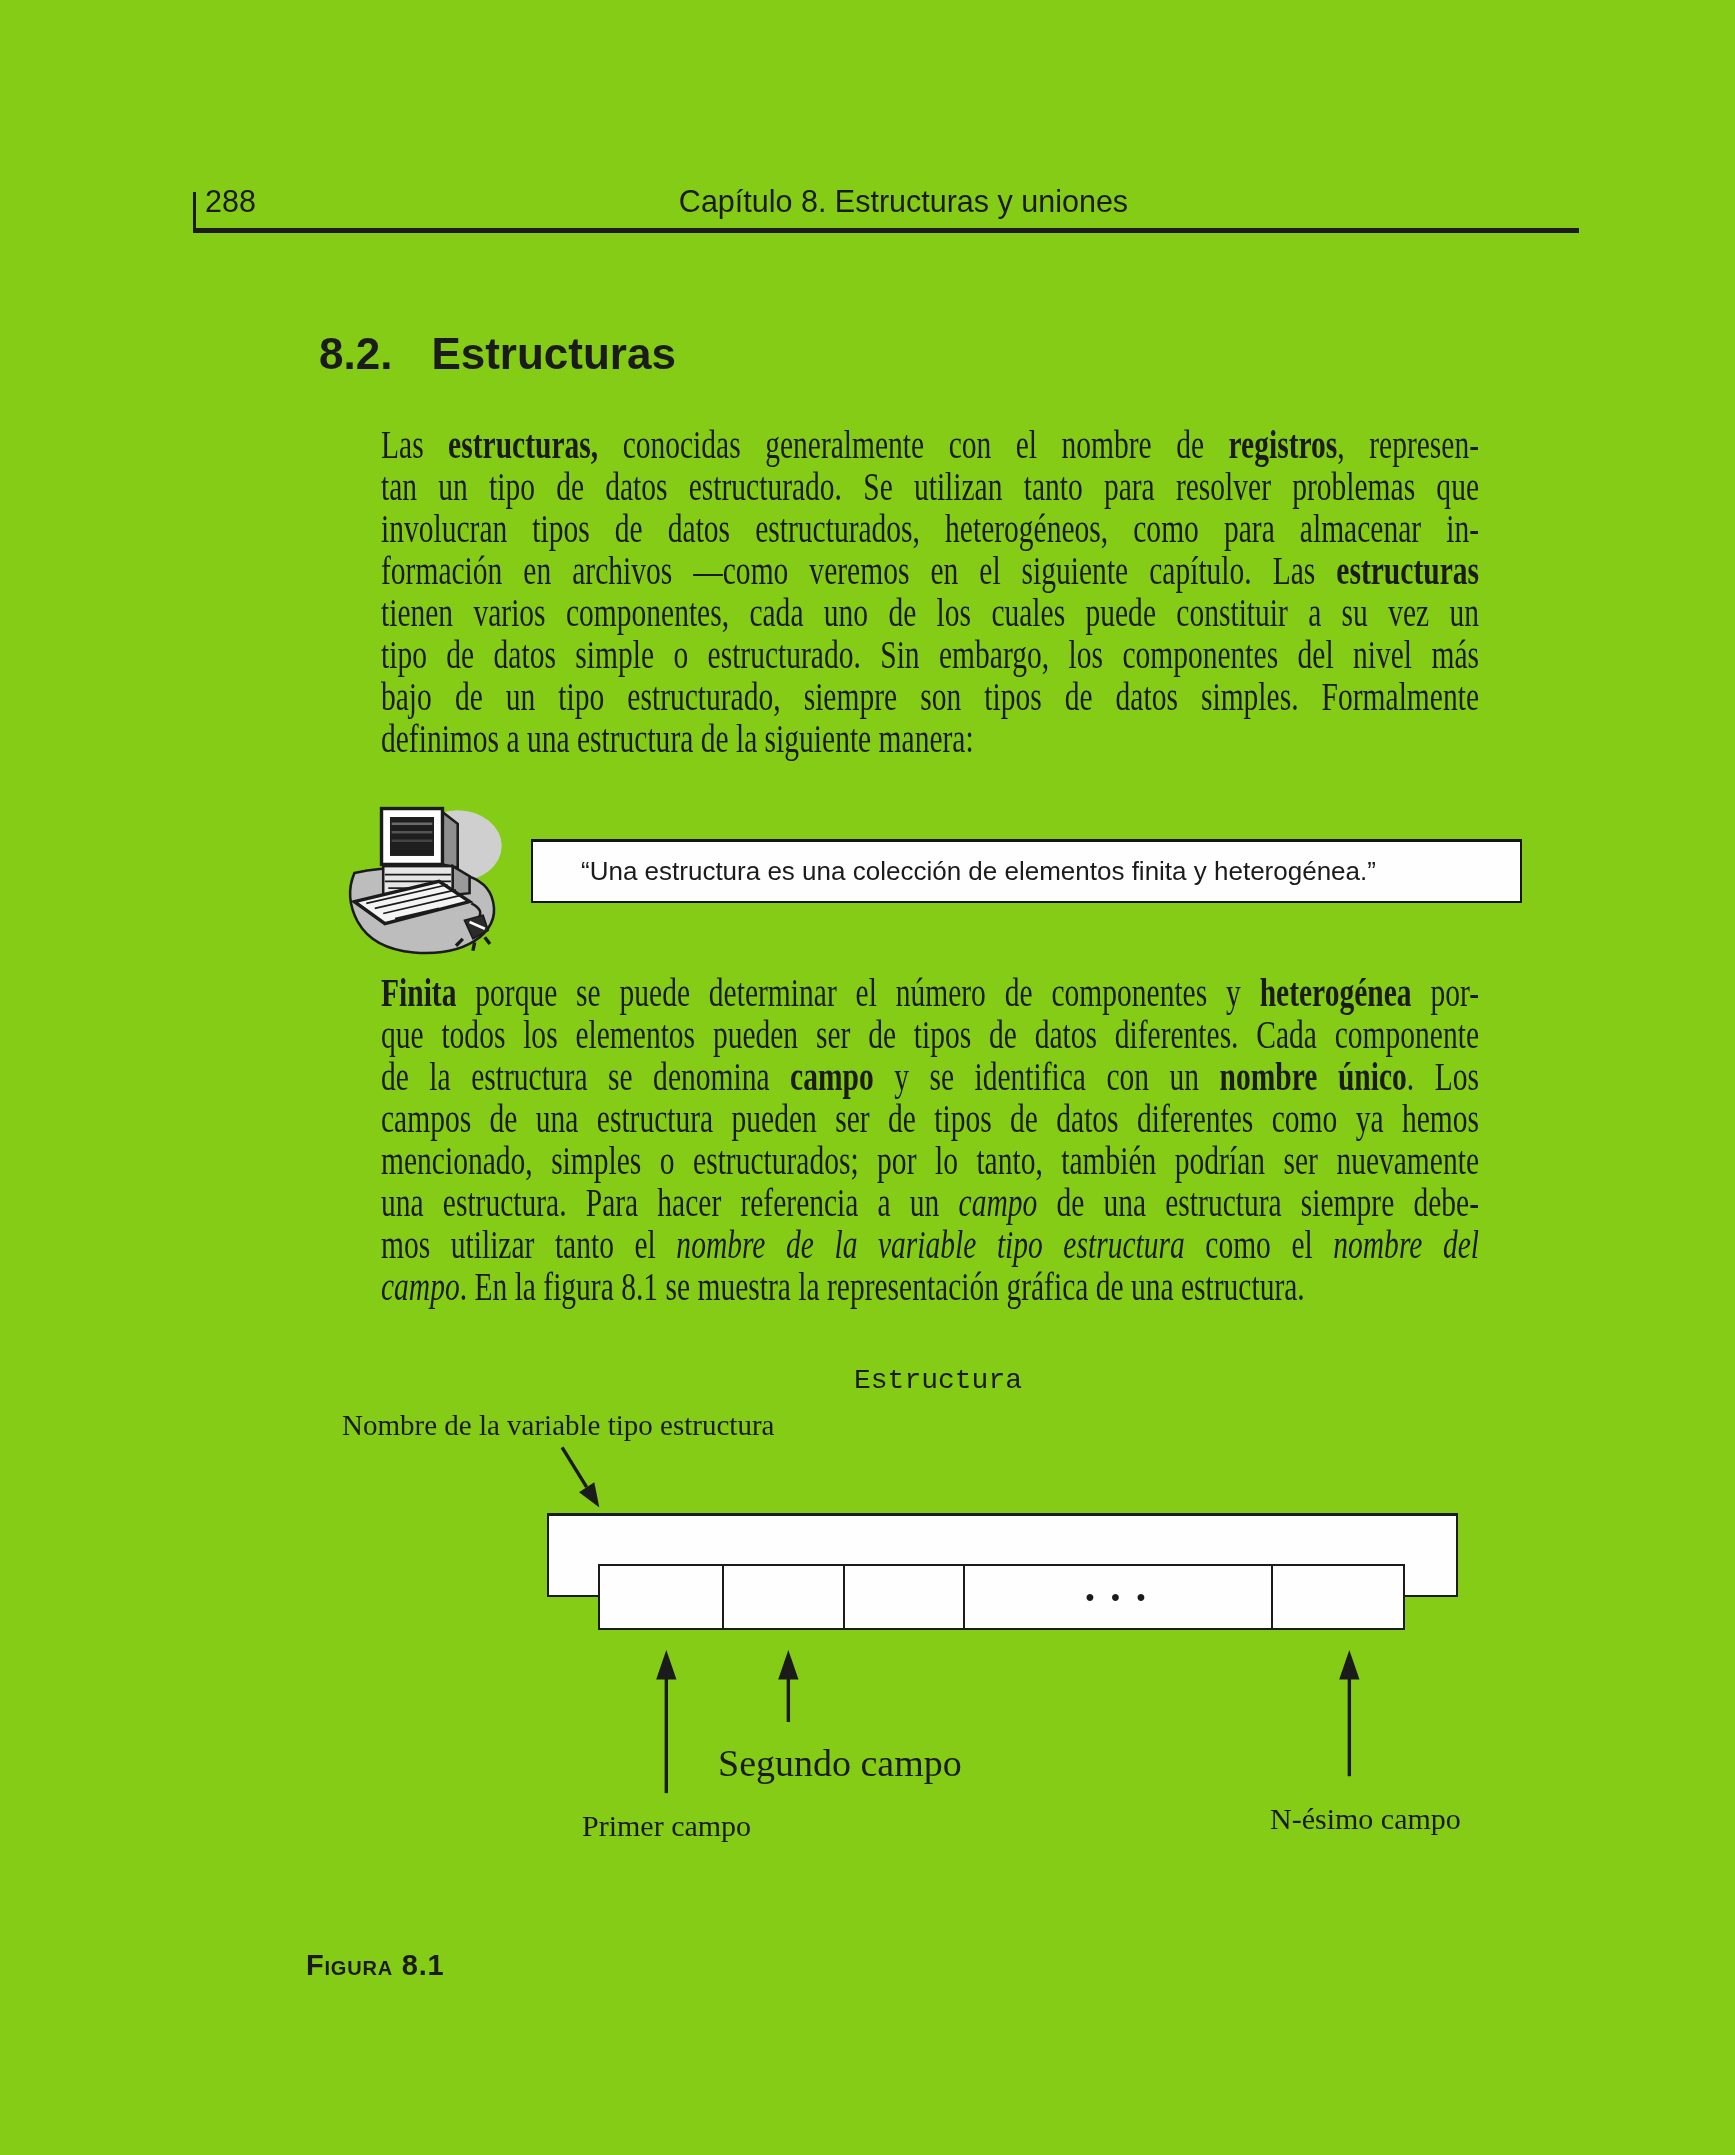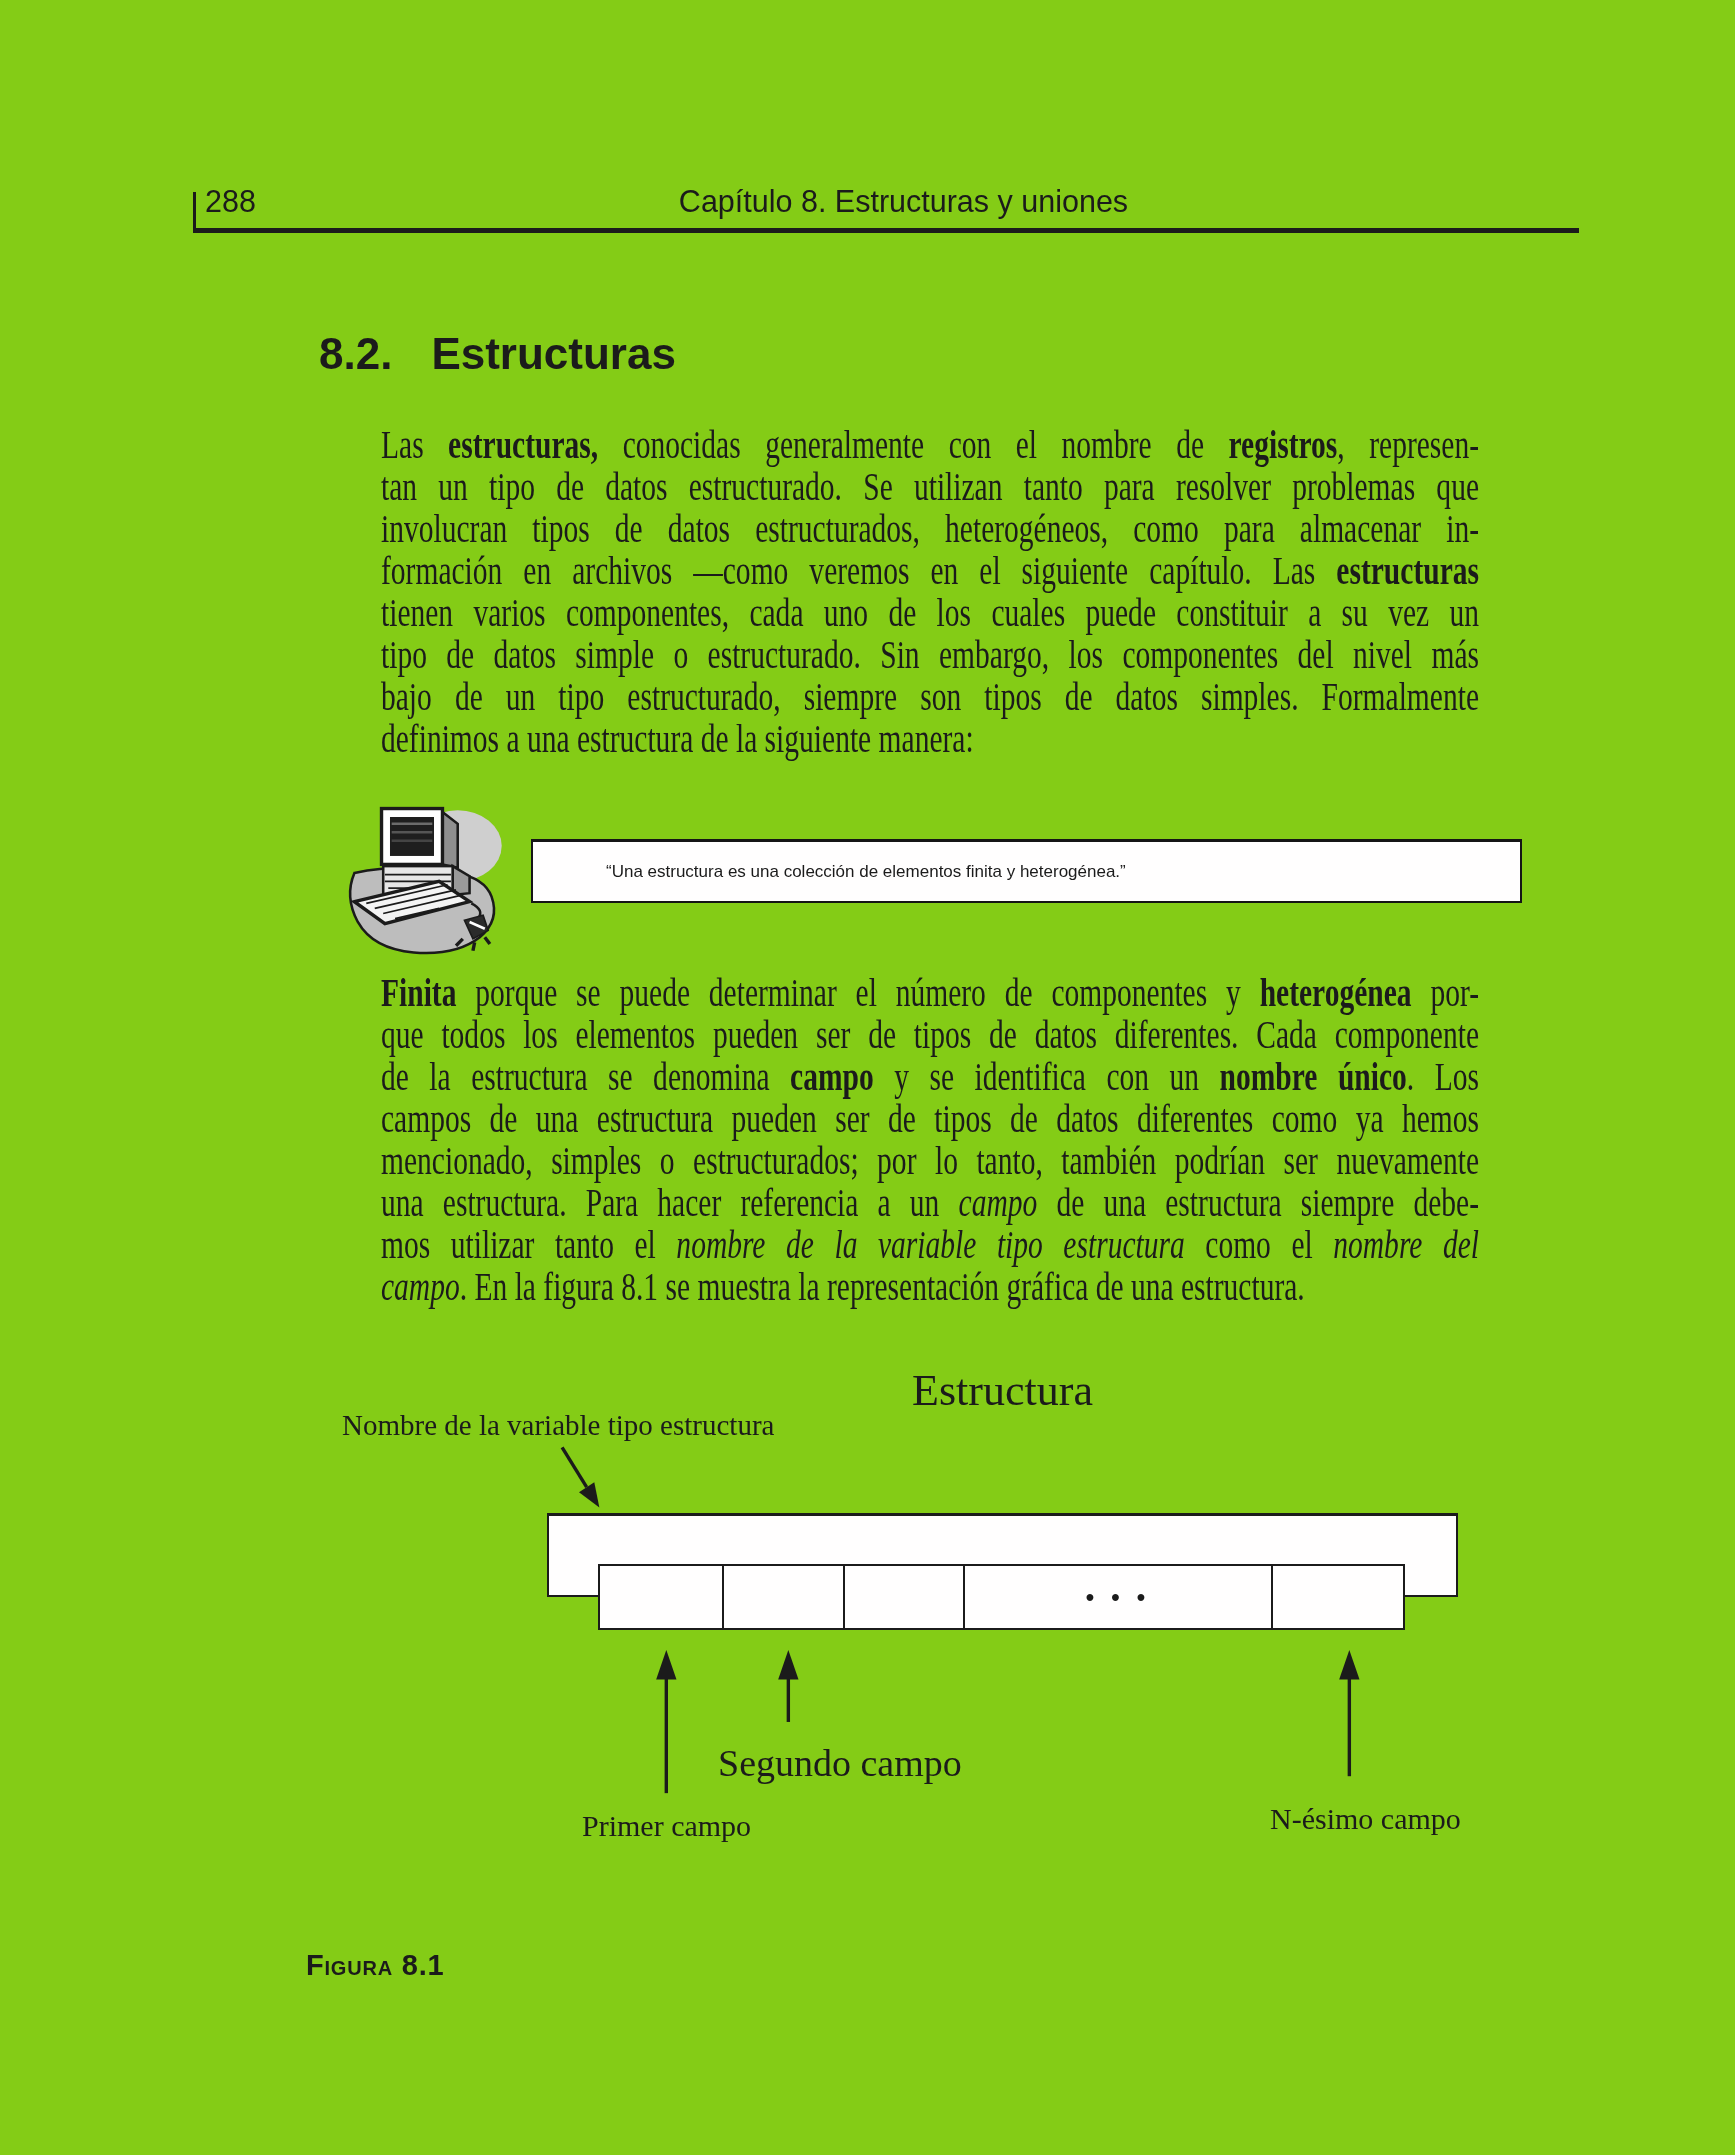--- a/index.html
+++ b/index.html
@@ -24,26 +24,26 @@
   #para1{top:423px;}
   #para2{top:971px;}
   .ln{text-align:justify;text-align-last:justify;white-space:nowrap;}
   .ln.last{text-align-last:left;}
   .b{font-weight:bold;}
   .i{font-style:italic;}
 
   
   .quote-box{position:absolute;left:531px;top:839px;width:991px;height:64px;
              border:2.5px solid #151515;border-top-width:3.4px;box-sizing:border-box;
-             display:flex;align-items:center;padding-left:73px;
-             font-family:"Liberation Sans",sans-serif;font-size:17px;background:#fffefe;}
+             display:flex;align-items:center;padding-left:48px;
+             font-family:"Liberation Sans",sans-serif;font-size:26px;background:#fffefe;}
   .icon-wrap{position:absolute;left:329px;top:795px;width:188px;height:171px;}
 
   
-  .fig-title{position:absolute;left:854px;top:1365px;width:297px;text-align:center;font-size:44px;}
+  .fig-title{position:absolute;left:854px;top:1365px;width:297px;font-size:28px;font-family:Liberation Mono, monospace;}
   .fig-pointer{position:absolute;left:342px;top:1409px;font-size:29px;}
   .rect-outer{position:absolute;left:547px;top:1513px;width:911px;height:84px;
               border:2.5px solid #1b1b1b;border-top-width:3.4px;box-sizing:border-box;background:#fffefe;}
   .rect-row{position:absolute;left:598px;top:1564px;width:807px;height:66px;background:#fffefe;
             border:2.5px solid #1b1b1b;box-sizing:border-box;display:flex;}
   .cell{border-right:2.5px solid #1b1b1b;height:100%;box-sizing:border-box;}
   .c1{width:124px;} .c2{width:121px;} .c3{width:120px;}
   .c4{width:308px;display:flex;align-items:center;justify-content:center;
       font-size:25.4px;letter-spacing:5.1px;font-weight:bold;}
   .c5{flex:1;border-right:none;}

